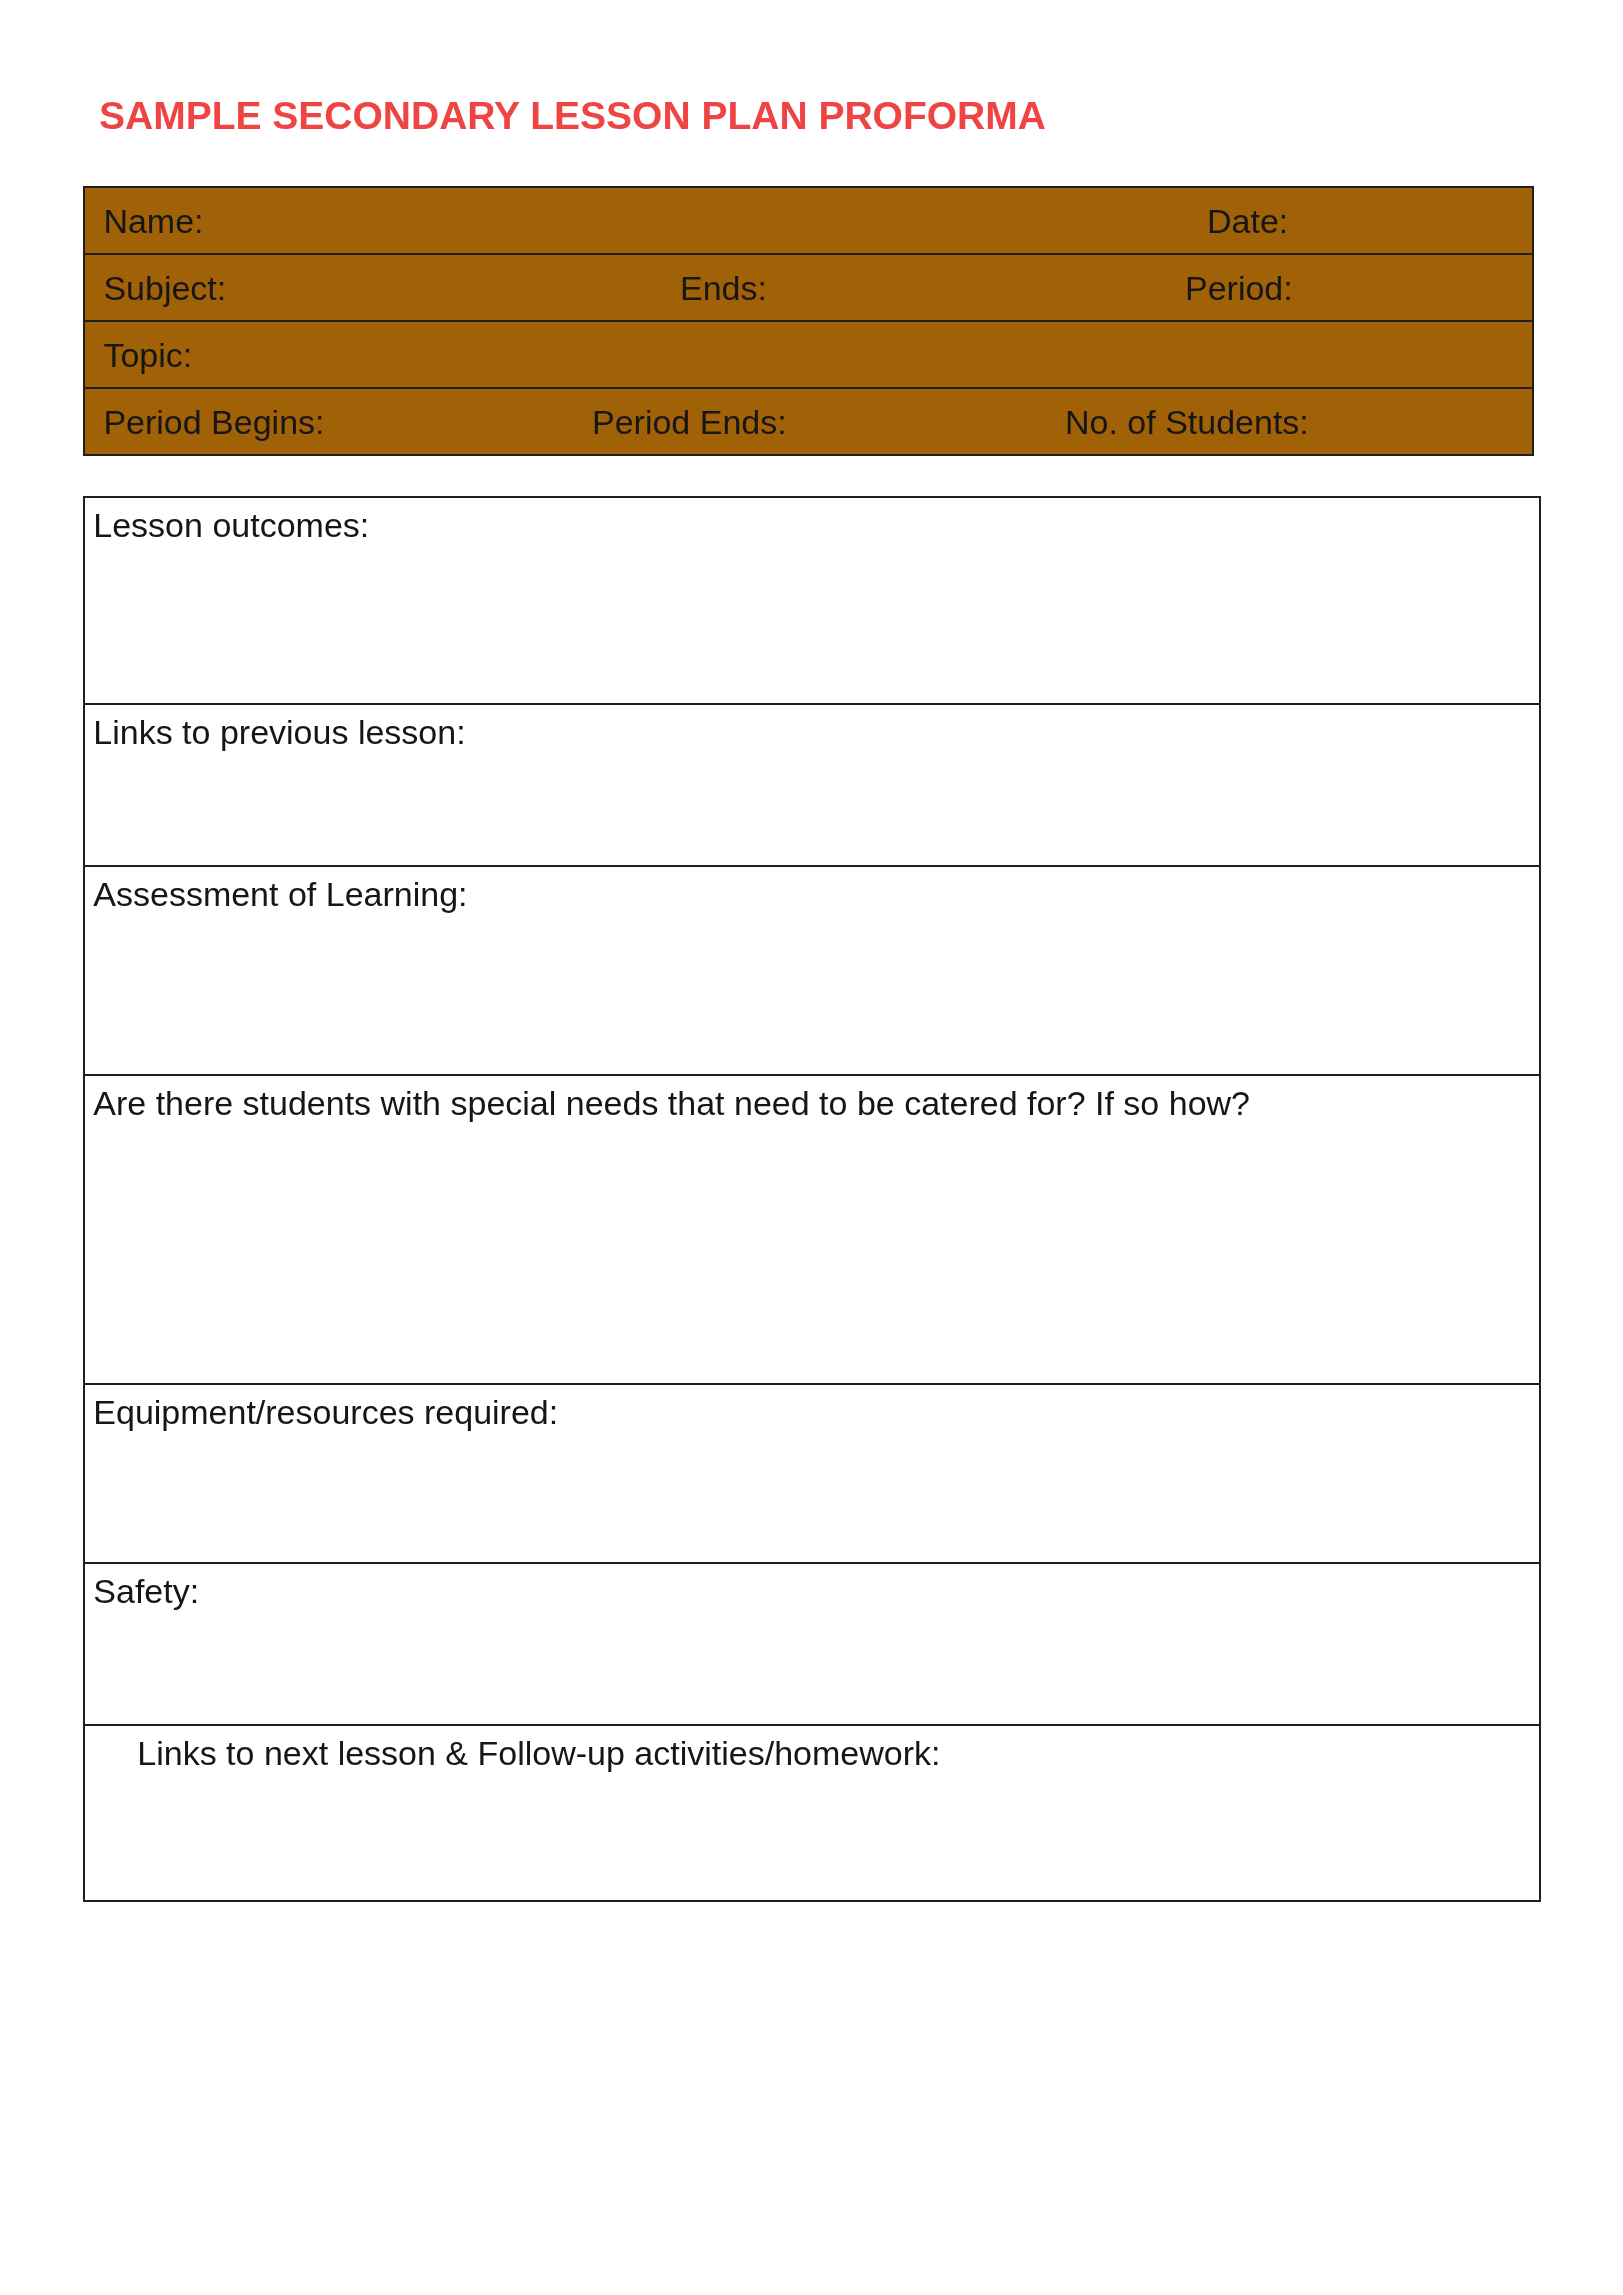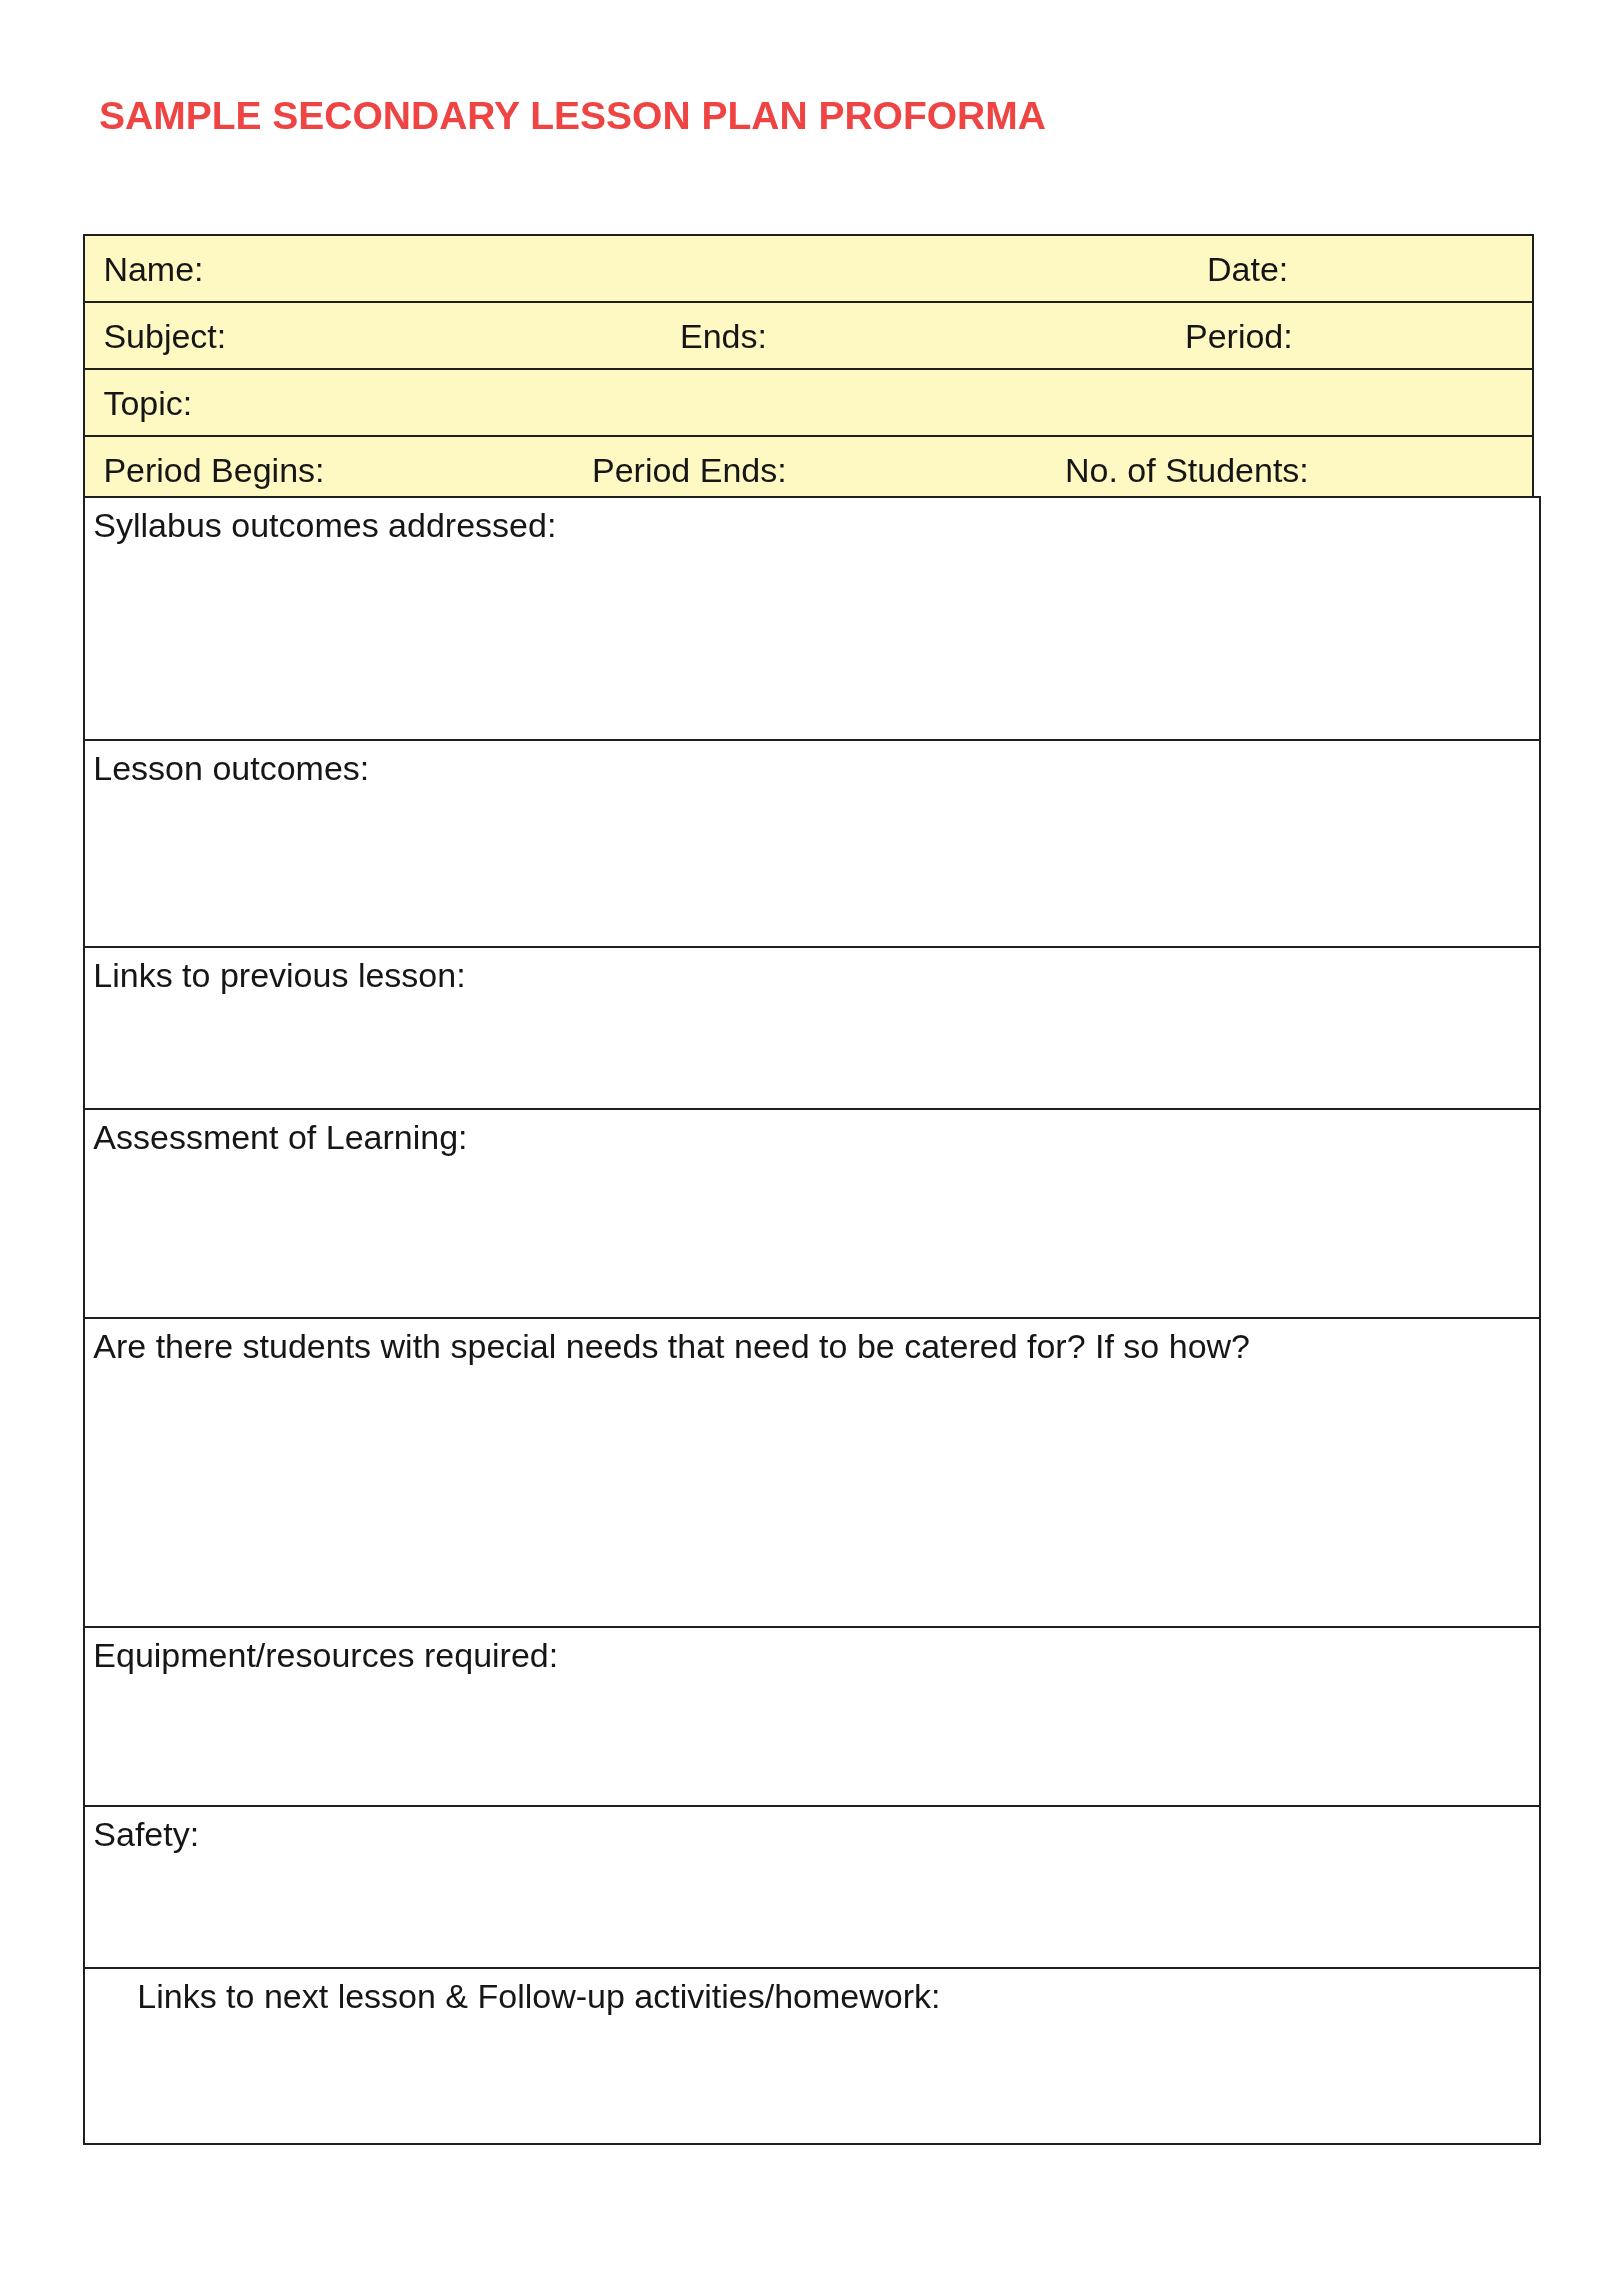--- a/index.html
+++ b/index.html
@@ -25,22 +25,21 @@
     white-space: nowrap;
   }
   
   .info-table {
     position: absolute;
     left: 83px;
     top: 186px;
     width: 1451px;
     border: 2.8px solid #1f1f1f;
     box-sizing: border-box;
-    background: #fef9c3;
-    margin-top: 48px;
+    background: #a16207;
   }
   .info-row {
     position: relative;
     height: 65px;
     border-bottom: 2.8px solid #1f1f1f;
   }
   .info-row:last-child {
     border-bottom: none;
   }
   .info-label {
@@ -103,24 +102,20 @@
     <span class="info-label" style="left:18.4px">Topic:</span>
   </div>
   <div class="info-row">
     <span class="info-label" style="left:18.4px">Period Begins:</span>
     <span class="info-label" style="left:507px">Period Ends:</span>
     <span class="info-label" style="left:980px">No. of Students:</span>
   </div>
 </div>
 
 <div class="sections-table">
-  <div class="section-row" style="height:243px">
-    <span class="section-label">Syllabus outcomes addressed:</span>
-    <span class="section-blank"></span>
-  </div>
   <div class="section-row" style="height:207px">
     <span class="section-label">Lesson outcomes:</span>
     <span class="section-blank"></span>
   </div>
   <div class="section-row" style="height:162px">
     <span class="section-label">Links to previous lesson:</span>
     <span class="section-blank"></span>
   </div>
   <div class="section-row" style="height:209px">
     <span class="section-label">Assessment of Learning:</span>

